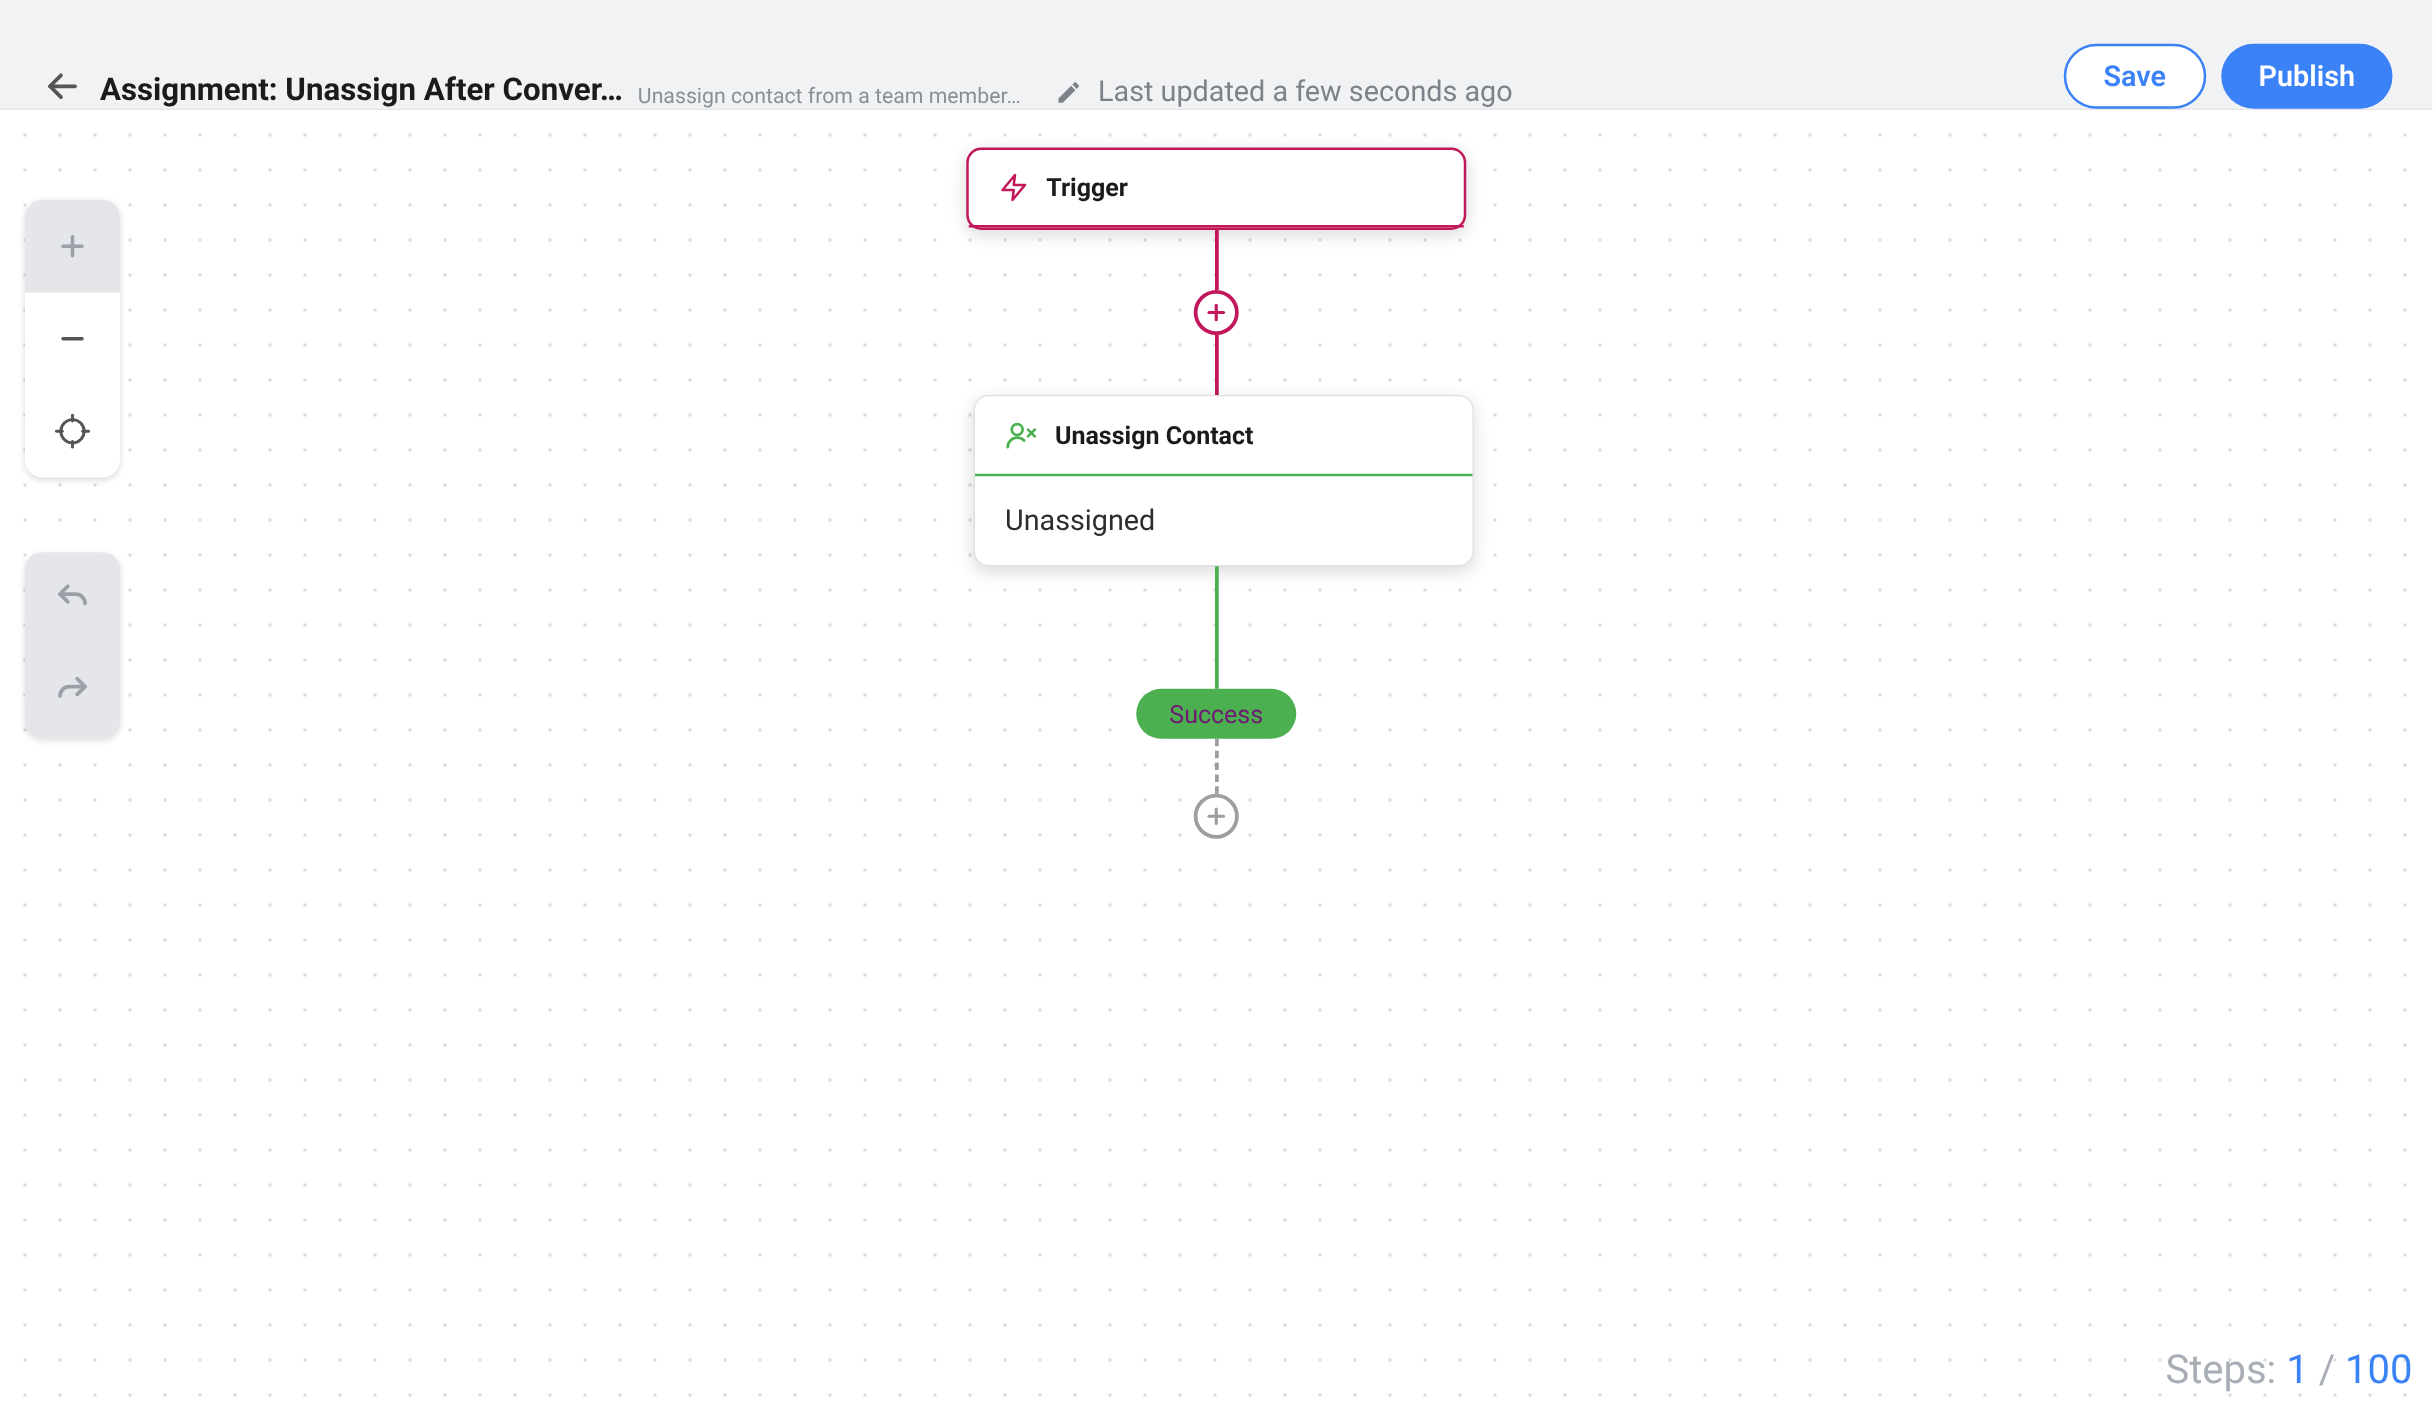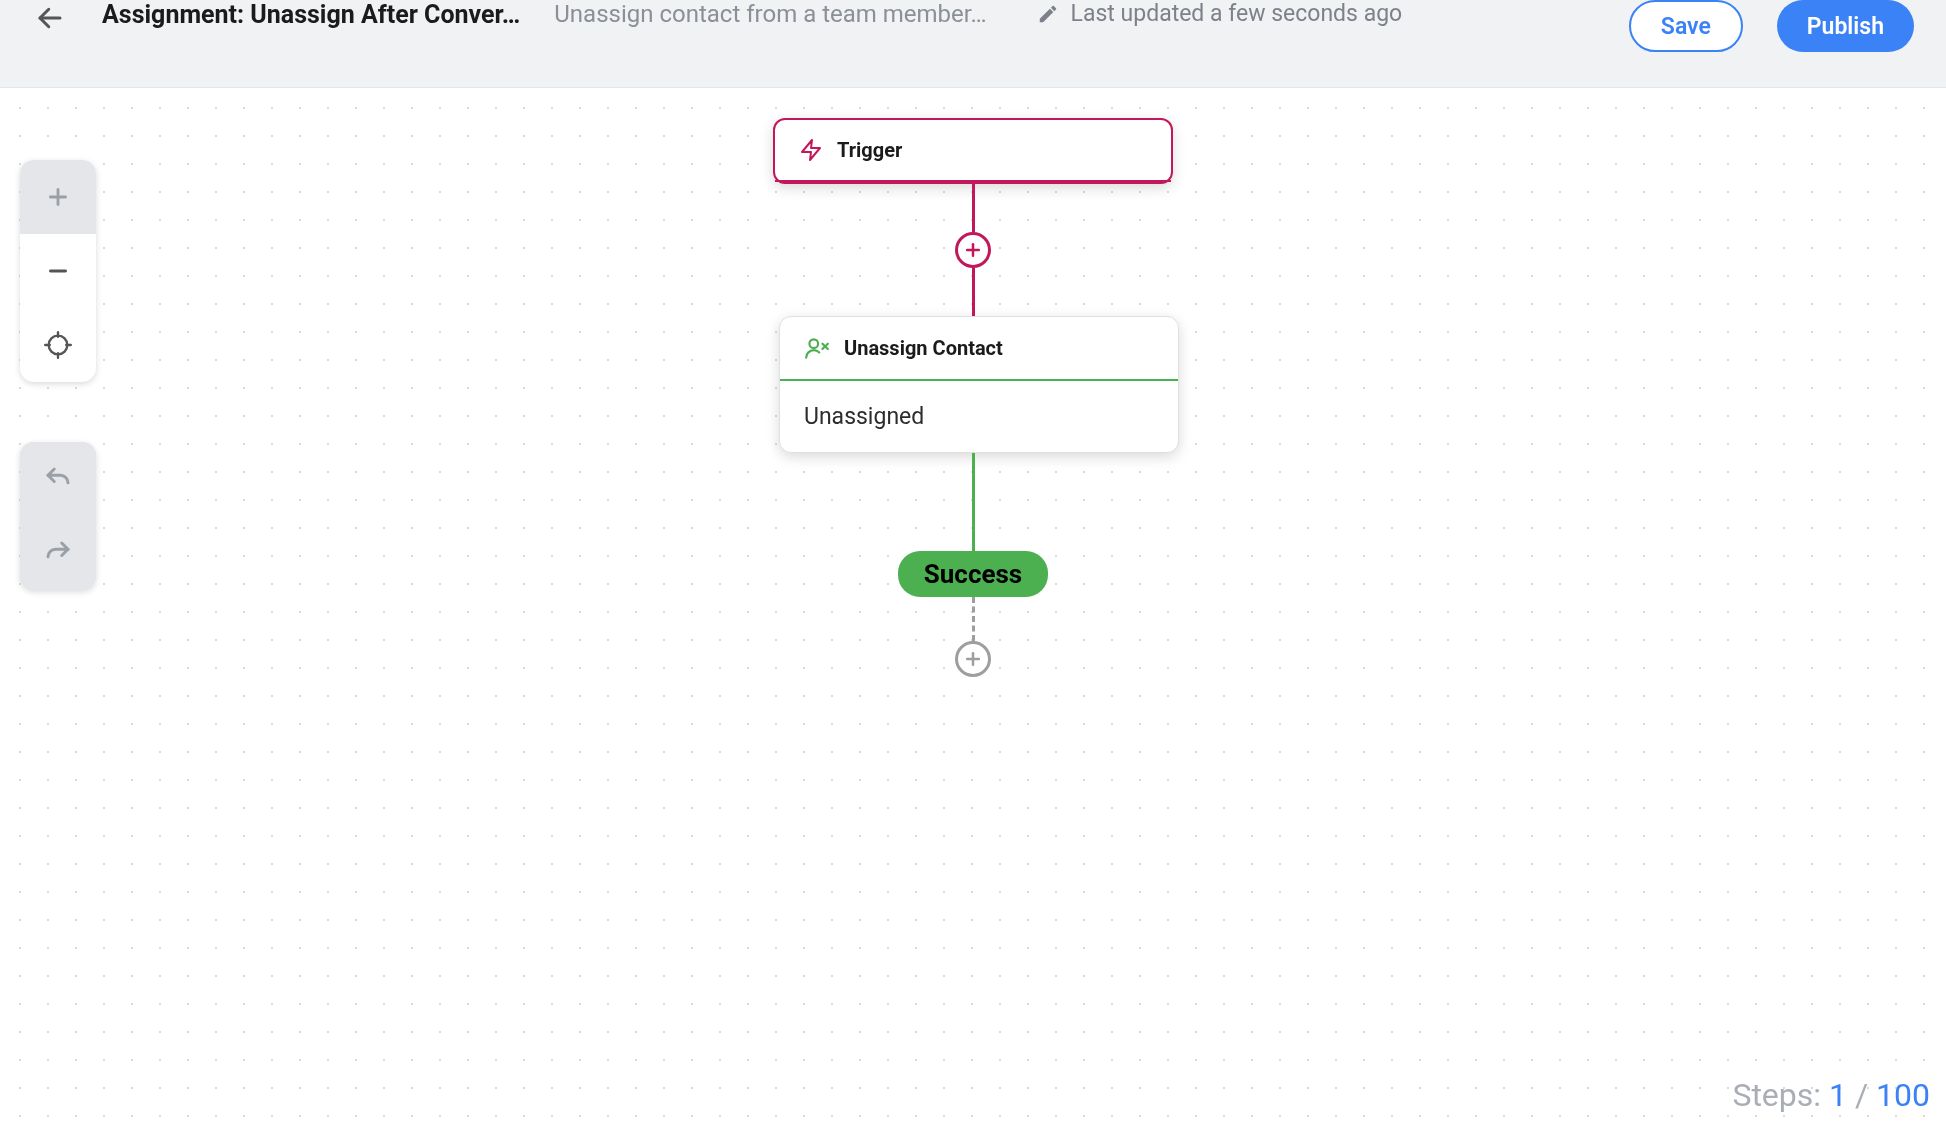--- a/index.html
+++ b/index.html
@@ -2,44 +2,44 @@
 <html><head>
 <meta charset="utf-8">
 <style>
   * { box-sizing: border-box; margin: 0; padding: 0; }
   html, body { width: 100%; height: 100%; font-family: -apple-system, BlinkMacSystemFont, "Segoe UI", Roboto, "Helvetica Neue", Arial, sans-serif; }
   body { background: #fff; overflow: hidden; }
 
   
   .header {
     display: flex;
-    align-items: flex-start;
+    align-items: flex-end;
     height: 88px;
     padding: 0 32px;
     background: #f1f2f4;
     border-bottom: 1px solid #e4e6e9;
-    gap: 34px;
+    gap: 12px;
   }
   .back-btn {
     width: 36px; height: 36px;
     display:flex; align-items:center; justify-content:center;
     cursor:pointer; color:#555; flex-shrink:0;
   }
   .title {
     font-size: 25px;
     font-weight: 700;
     color: #1b1b1b;
     white-space: nowrap;
     overflow: hidden;
     text-overflow: ellipsis;
     max-width: 480px;
     flex-shrink: 0;
   }
   .subtitle {
-    font-size: 24px;
+    font-size: 17px;
     color: #8a8f98;
     white-space: nowrap;
     overflow: hidden;
     text-overflow: ellipsis;
     max-width: 480px;
     flex-shrink: 1;
   }
   .updated {
     display:flex; align-items:center; gap:12px;
     font-size:23px; color:#7d828a;
@@ -155,25 +155,25 @@
     color:#c2185b;
     display:flex; align-items:center; justify-content:center;
     cursor:pointer;
   }
   .add-circle.gray {
     border-color:#9e9e9e;
     color:#9e9e9e;
   }
   .success-pill {
     background:#4caf50;
-    color:#000000;
-    font-size:26px;
+    color:#701a75;
+    font-size:20px;
     padding: 8px 26px;
     border-radius: 22px;
-    font-weight:700;
+    font-weight:400;
   }
 
   
   .steps-footer {
     position:absolute;
     right:16px;
     bottom:14px;
     font-size:32px;
     color:#a9aeb6;
   }

